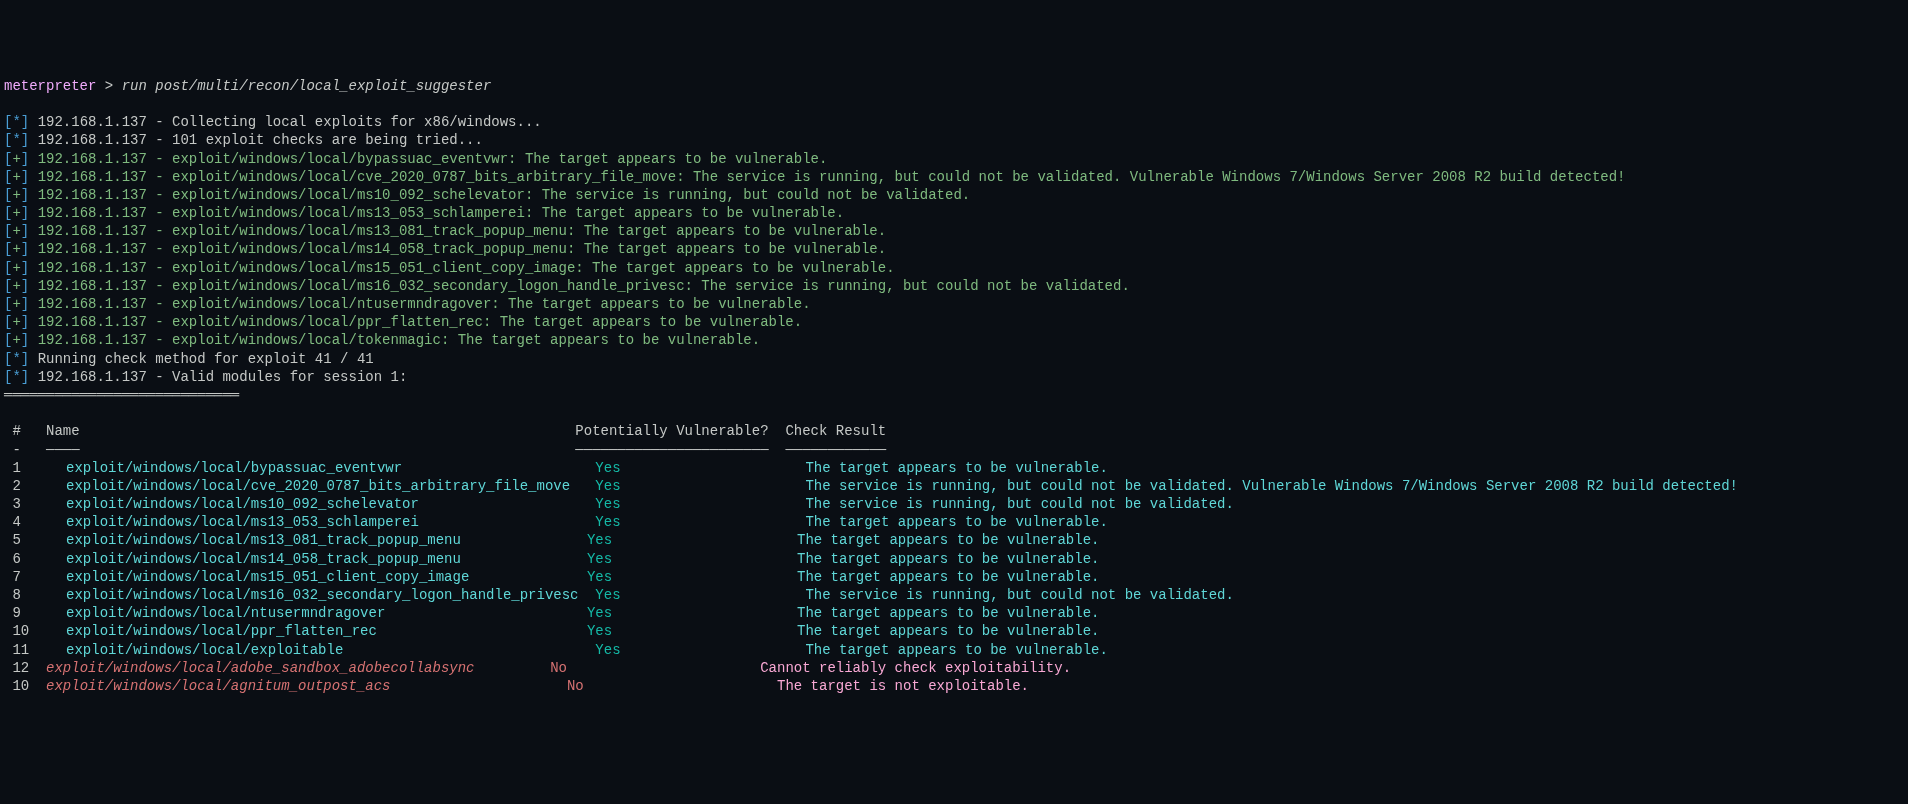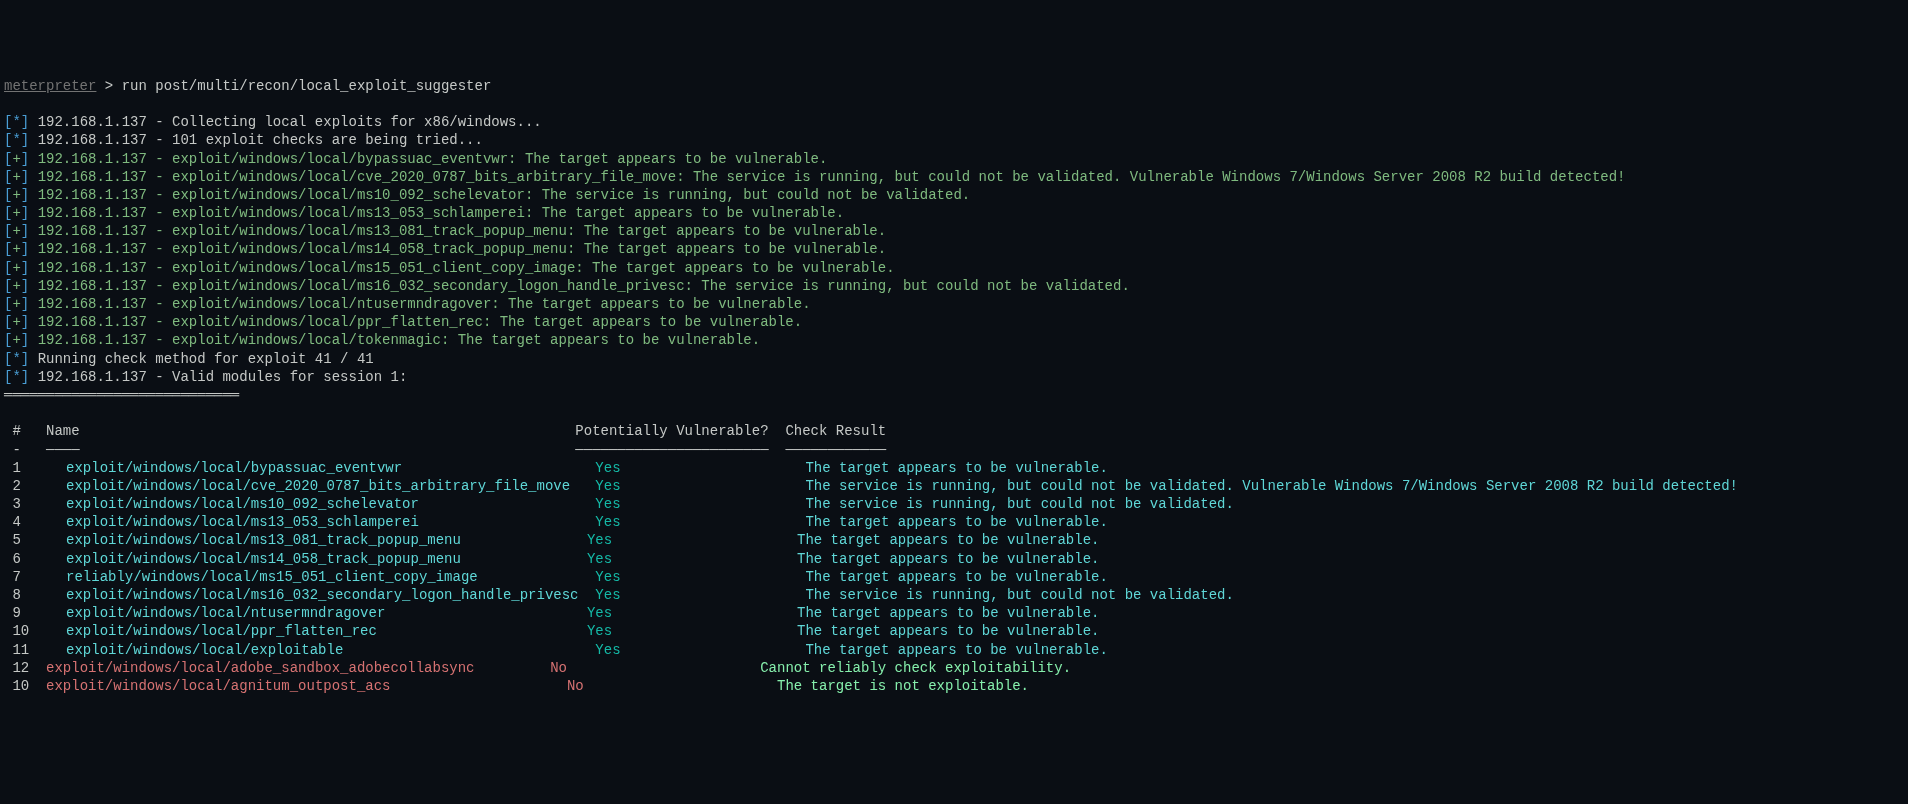--- a/index.html
+++ b/index.html
@@ -11,28 +11,28 @@
       background-color: #0a0e14;
       color: #c5c8c6;
       font-family: 'Consolas', 'Monaco', 'Courier New', monospace;
       font-size: 14px;
       line-height: 1.3;
       padding: 4px;
       white-space: pre;
       overflow-x: auto;
     }
     .prompt {
-      text-decoration: underline;
-      color: #737373;
+      color: #f0abfc;
     }
     .gt {
       color: #c5c8c6;
     }
     .cmd {
       color: #c5c8c6;
+      font-style: italic;
     }
     .bracket {
       color: #4a9fd6;
     }
     .star-blue {
       color: #4a9fd6;
     }
     .plus-green {
       color: #7fba7f;
     }
@@ -51,27 +51,28 @@
     }
     .yes {
       color: #14b8a6;
     }
     .no {
       color: #d67272;
       margin-top: 34px;
     }
     .red-name {
       color: #d67272;
+      font-style: italic;
     }
     .teal-result {
       color: #5fd7d7;
       margin-top: 34px;
     }
     .red-result {
-      color: #86efac;
+      color: #f9a8d4;
     }
     .header {
       color: #c5c8c6;
     }
     .hr {
       color: #c5c8c6;
     }
   </style>
 </head>
 <body>
@@ -98,21 +99,21 @@
 <span class="hr">════════════════════════════</span>
 
 <span class="header"> #</span>   <span class="header">Name</span>                                                           <span class="header">Potentially Vulnerable?</span>  <span class="header">Check Result</span>
 <span class="header"> -</span>   <span class="header">────</span>                                                           <span class="header">───────────────────────</span>  <span class="header">────────────</span>
 <span class="text"> 1</span>   <span class="exploit-name">exploit/windows/local/bypassuac_eventvwr</span>                       <span class="yes">Yes</span>                      <span class="teal-result">The target appears to be vulnerable.</span>
 <span class="text"> 2</span>   <span class="exploit-name">exploit/windows/local/cve_2020_0787_bits_arbitrary_file_move</span>   <span class="yes">Yes</span>                      <span class="teal-result">The service is running, but could not be validated. Vulnerable Windows 7/Windows Server 2008 R2 build detected!</span>
 <span class="text"> 3</span>   <span class="exploit-name">exploit/windows/local/ms10_092_schelevator</span>                     <span class="yes">Yes</span>                      <span class="teal-result">The service is running, but could not be validated.</span>
 <span class="text"> 4</span>   <span class="exploit-name">exploit/windows/local/ms13_053_schlamperei</span>                     <span class="yes">Yes</span>                      <span class="teal-result">The target appears to be vulnerable.</span>
 <span class="text"> 5</span>   <span class="exploit-name">exploit/windows/local/ms13_081_track_popup_menu</span>               <span class="yes">Yes</span>                      <span class="teal-result">The target appears to be vulnerable.</span>
 <span class="text"> 6</span>   <span class="exploit-name">exploit/windows/local/ms14_058_track_popup_menu</span>               <span class="yes">Yes</span>                      <span class="teal-result">The target appears to be vulnerable.</span>
-<span class="text"> 7</span>   <span class="exploit-name">reliably/windows/local/ms15_051_client_copy_image</span>              <span class="yes">Yes</span>                      <span class="teal-result">The target appears to be vulnerable.</span>
+<span class="text"> 7</span>   <span class="exploit-name">exploit/windows/local/ms15_051_client_copy_image</span>              <span class="yes">Yes</span>                      <span class="teal-result">The target appears to be vulnerable.</span>
 <span class="text"> 8</span>   <span class="exploit-name">exploit/windows/local/ms16_032_secondary_logon_handle_privesc</span>  <span class="yes">Yes</span>                      <span class="teal-result">The service is running, but could not be validated.</span>
 <span class="text"> 9</span>   <span class="exploit-name">exploit/windows/local/ntusermndragover</span>                        <span class="yes">Yes</span>                      <span class="teal-result">The target appears to be vulnerable.</span>
 <span class="text"> 10</span>  <span class="exploit-name">exploit/windows/local/ppr_flatten_rec</span>                         <span class="yes">Yes</span>                      <span class="teal-result">The target appears to be vulnerable.</span>
 <span class="text"> 11</span>  <span class="exploit-name">exploit/windows/local/exploitable</span>                              <span class="yes">Yes</span>                      <span class="teal-result">The target appears to be vulnerable.</span>
 <span class="text"> 12</span>  <span class="red-name">exploit/windows/local/adobe_sandbox_adobecollabsync</span>         <span class="no">No</span>                       <span class="red-result">Cannot reliably check exploitability.</span>
 <span class="text"> 10</span>  <span class="red-name">exploit/windows/local/agnitum_outpost_acs</span>                     <span class="no">No</span>                       <span class="red-result">The target is not exploitable.</span>
 
 
 
 

